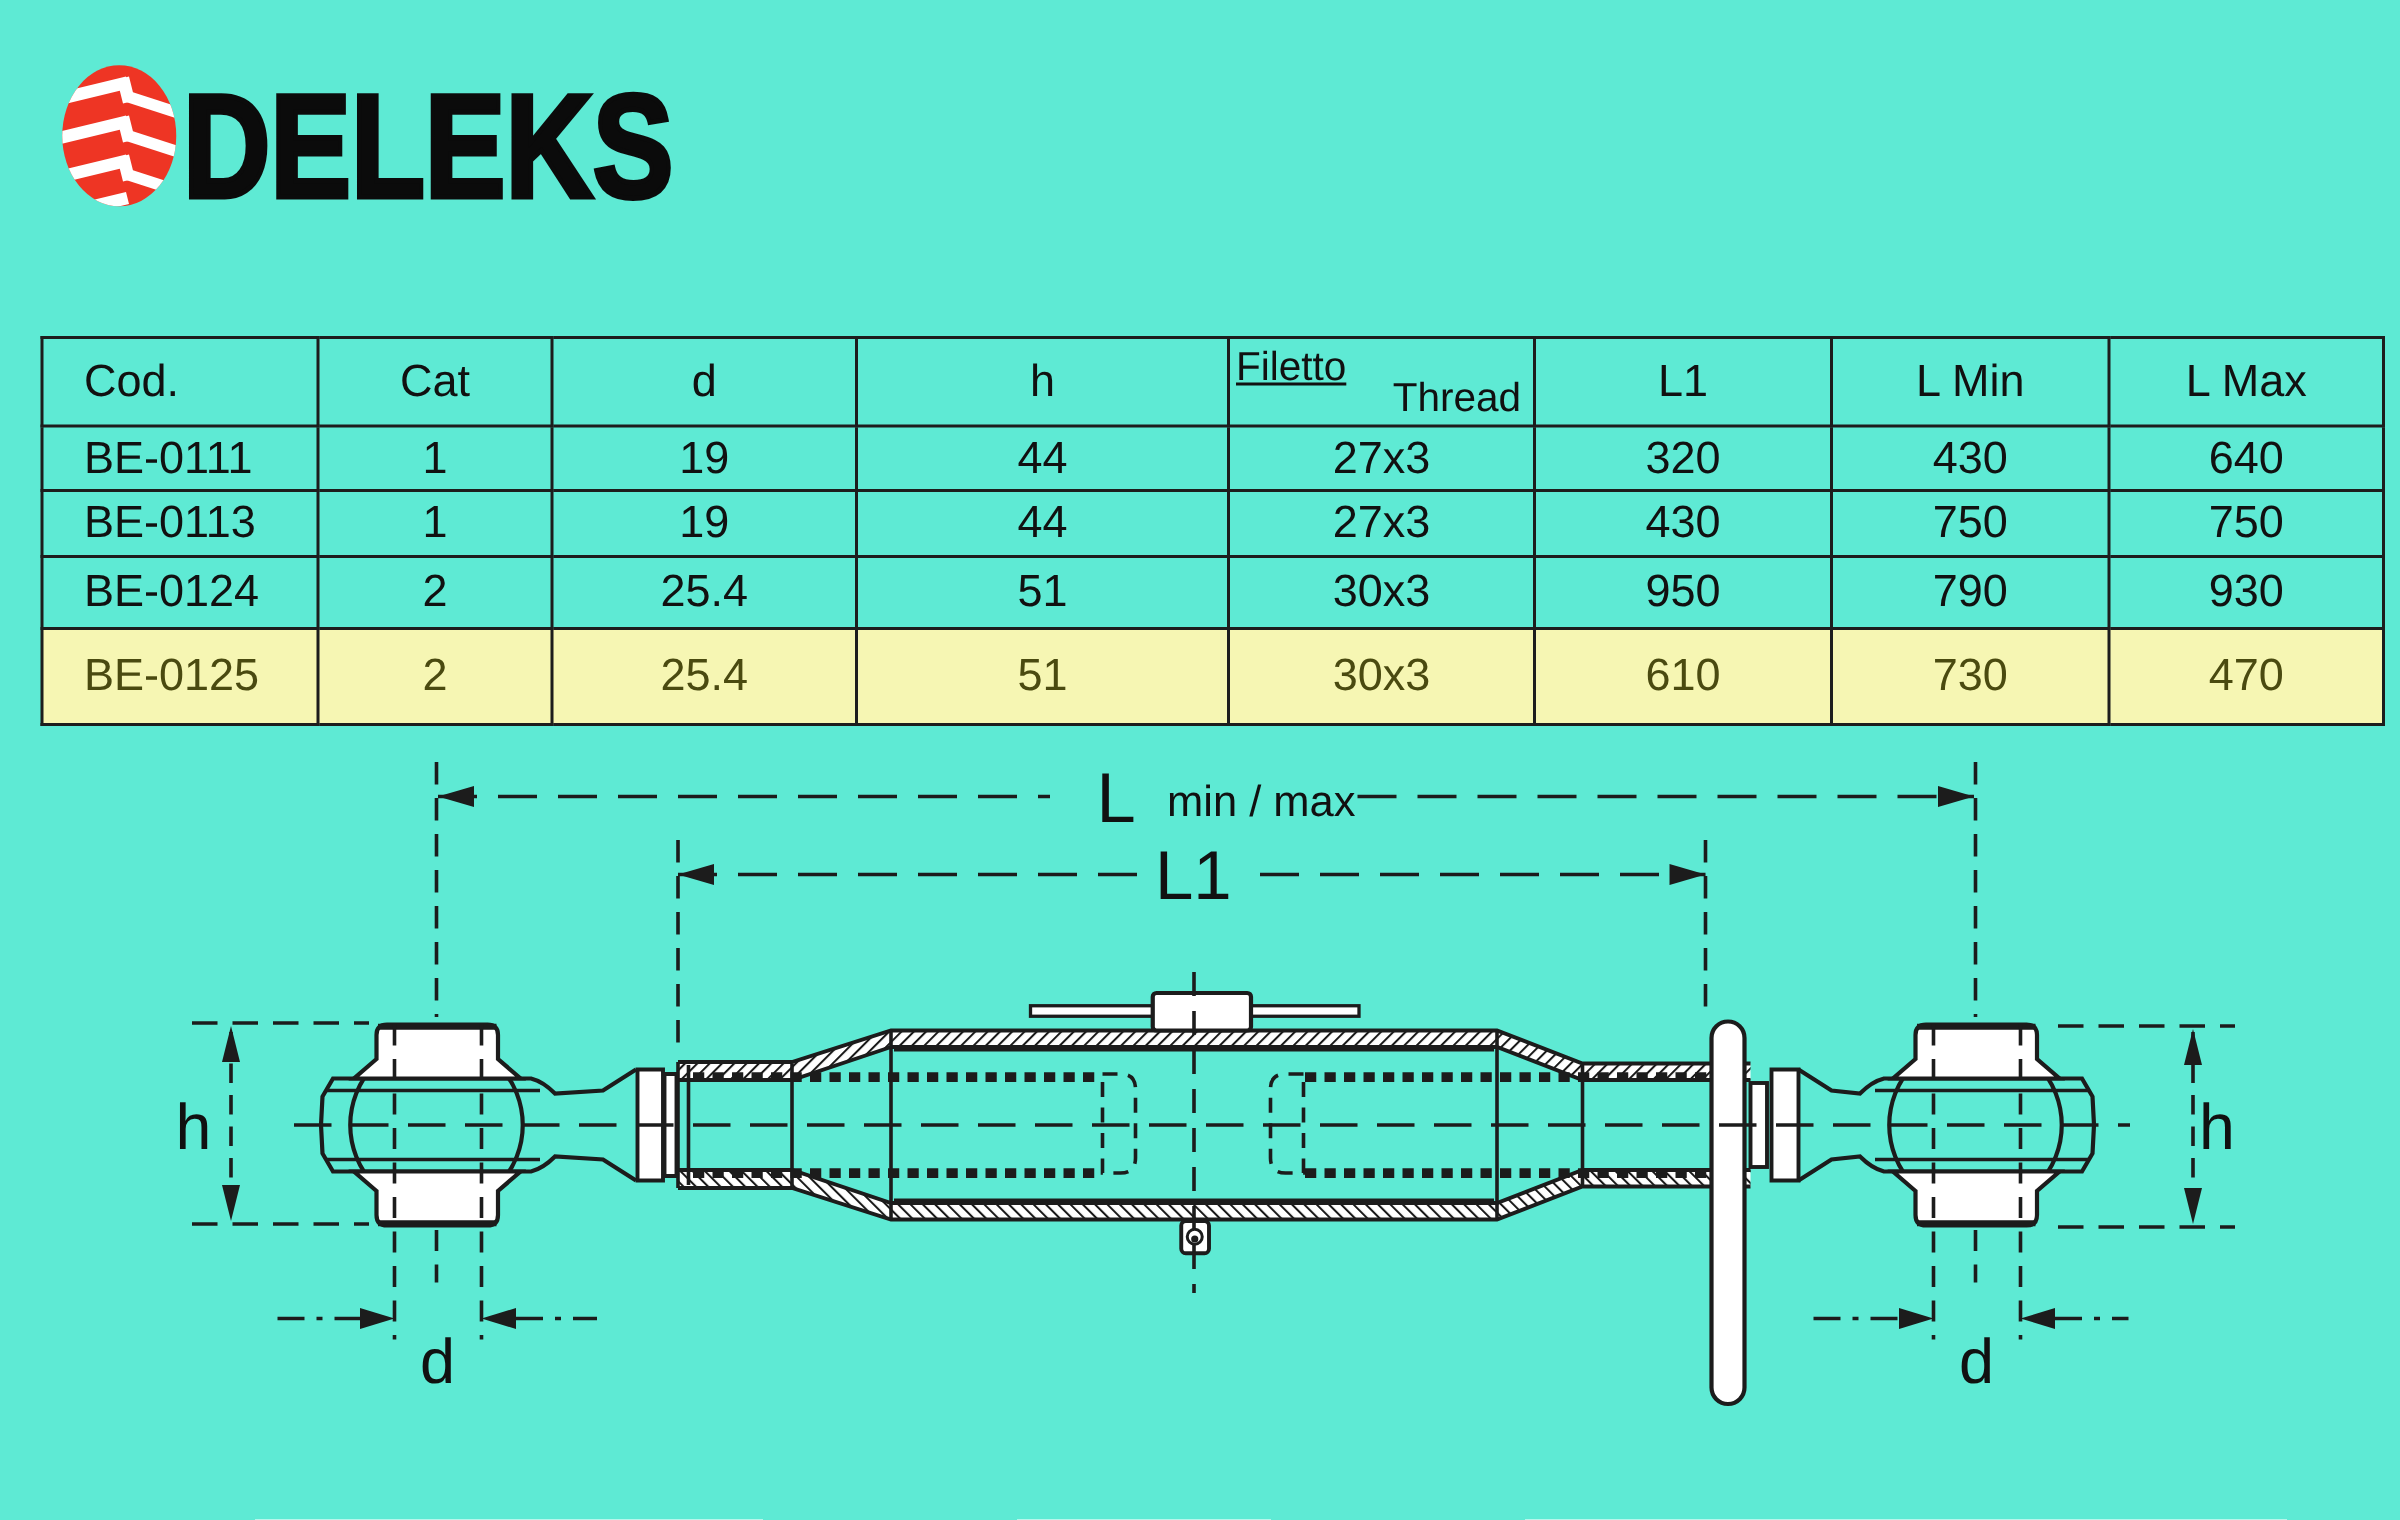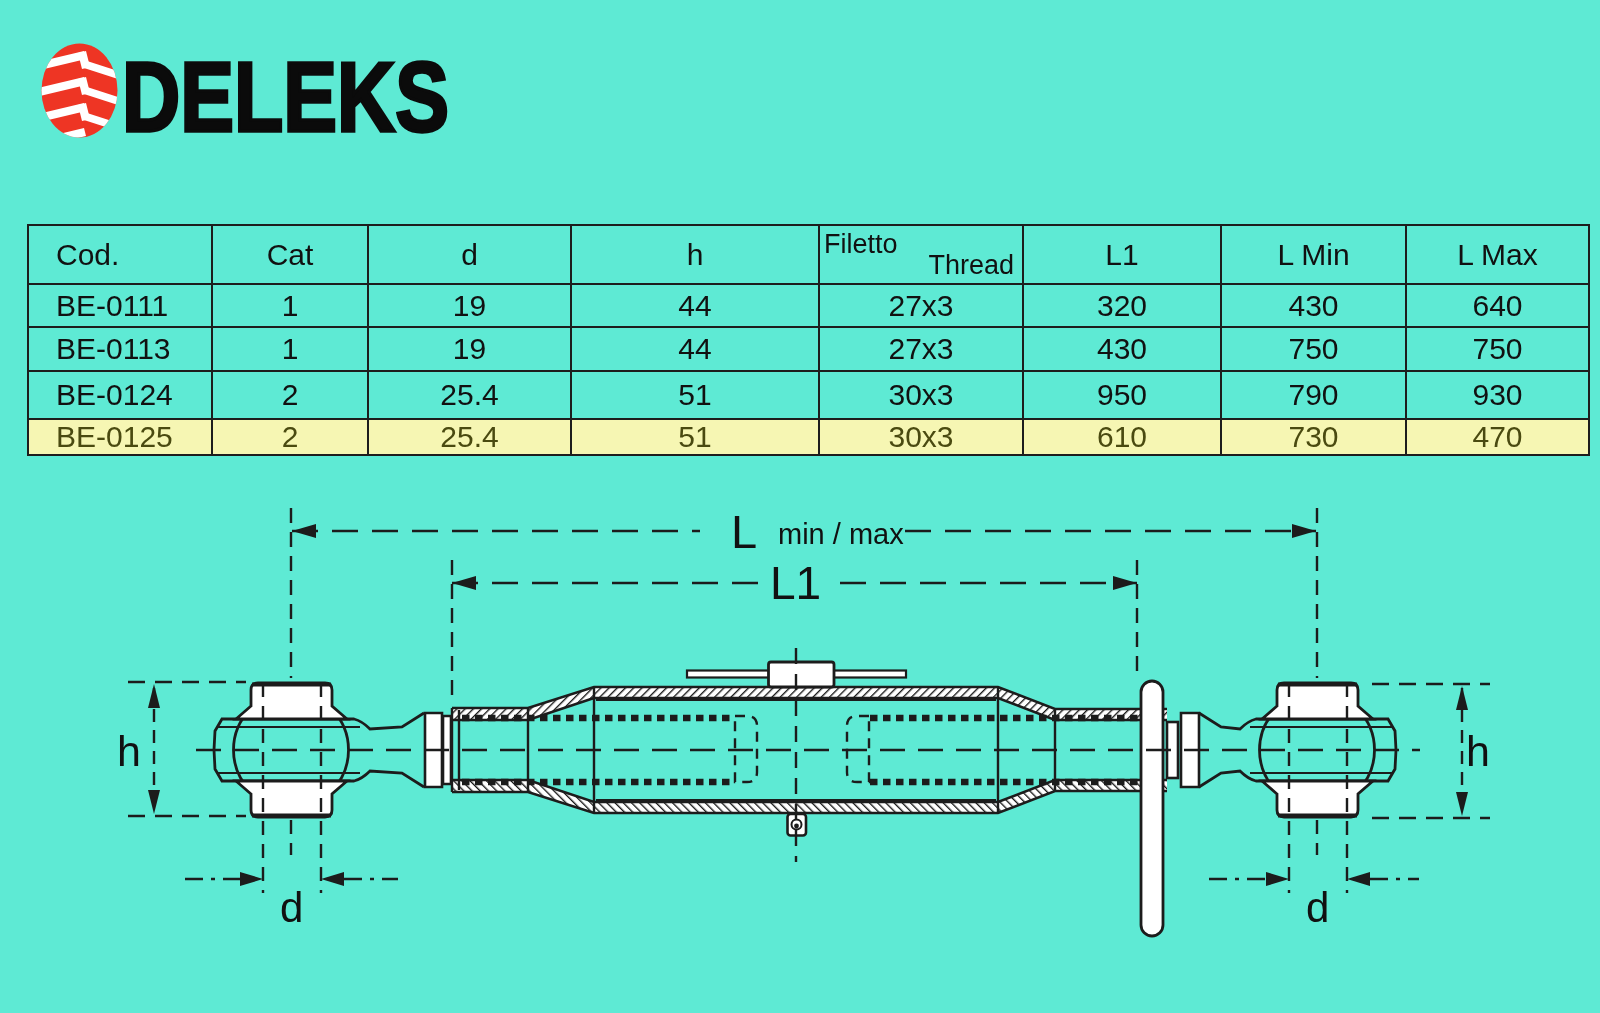--- a/index.html
+++ b/index.html
@@ -54,21 +54,21 @@
         <col style="width:183px">
       </colgroup>
 
 <tbody>
         <tr style="height:59px">
 <td class="l">Cod.</td>
           <td>Cat</td>
           <td>d</td>
           <td>h</td>
 <td style="position:relative;font-size:27px;">
-<span style="position:absolute;left:4px;top:3px;">Filetto</span>
+<span style="position:absolute;left:4px;top:3px;text-decoration:underline;">Filetto</span>
 <span style="position:absolute;right:8px;bottom:2px;text-align:center;">Thread</span>
 </td>
 <td>L1</td>
           <td>L Min</td>
           <td>L Max</td>
         </tr>
 
 <tr style="height:43px">
           <td class="l">BE-0111</td>
           <td>1</td>
@@ -95,21 +95,21 @@
           <td class="l">BE-0124</td>
           <td>2</td>
           <td>25.4</td>
           <td>51</td>
           <td>30x3</td>
           <td>950</td>
           <td>790</td>
           <td>930</td>
         </tr>
 
-<tr style="height:36px" class="hi">
+<tr style="height:64px" class="hi">
           <td class="l">BE-0125</td>
           <td>2</td>
           <td>25.4</td>
           <td>51</td>
           <td>30x3</td>
           <td>610</td>
           <td>730</td>
           <td>470</td>
         </tr>
 </tbody>

